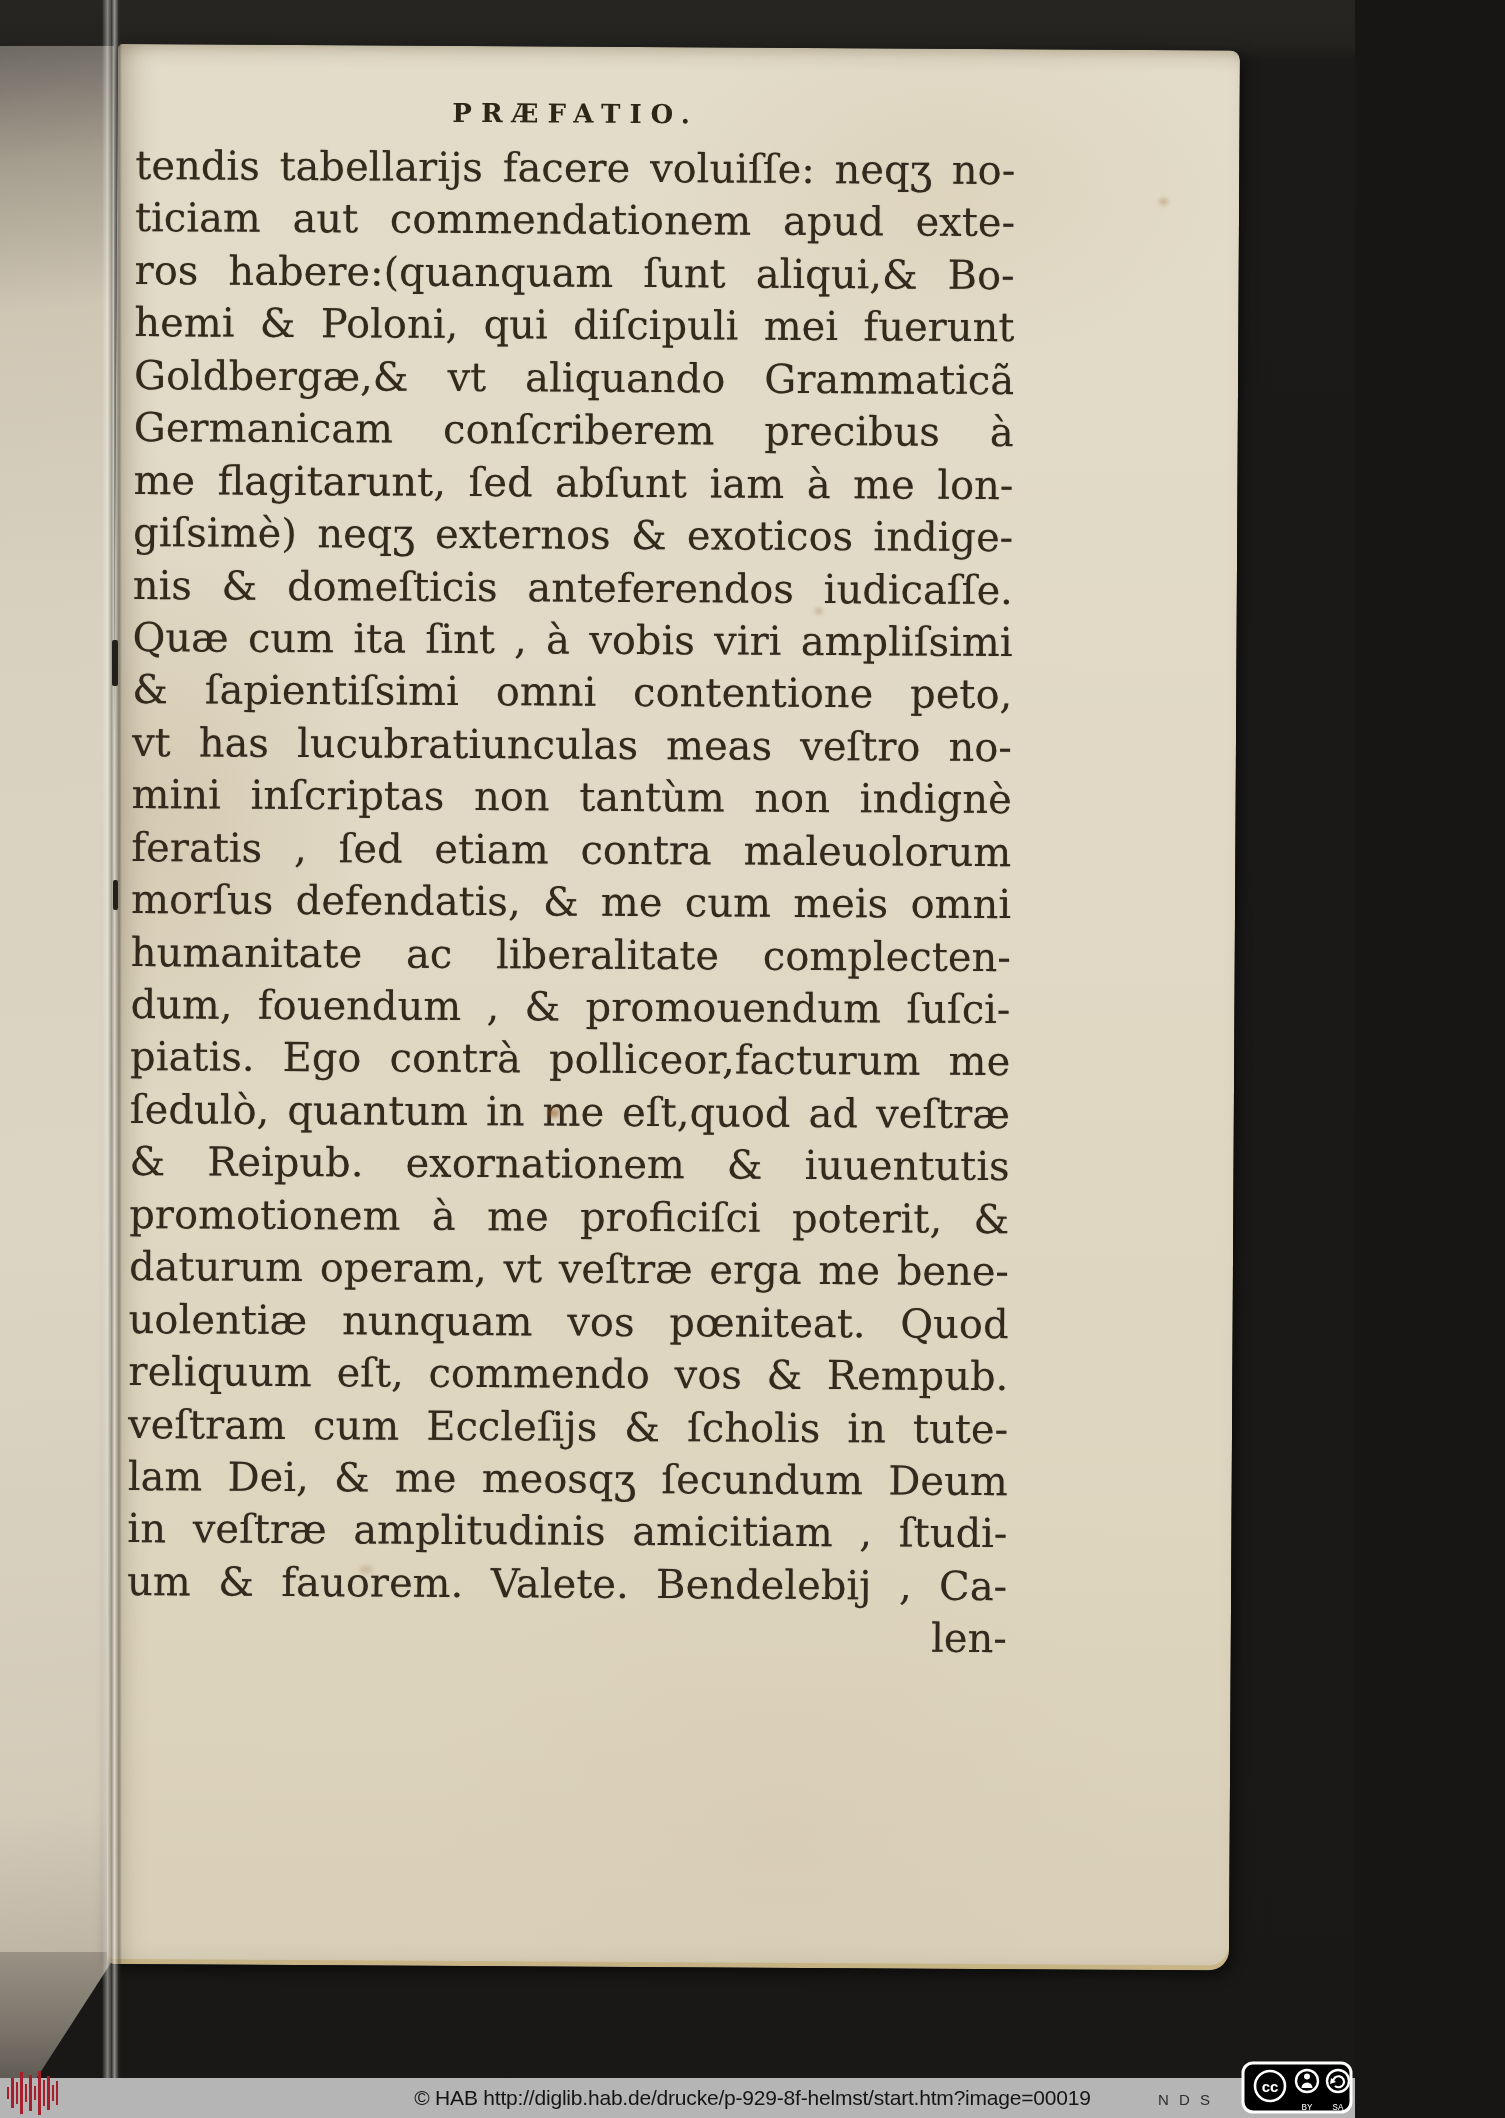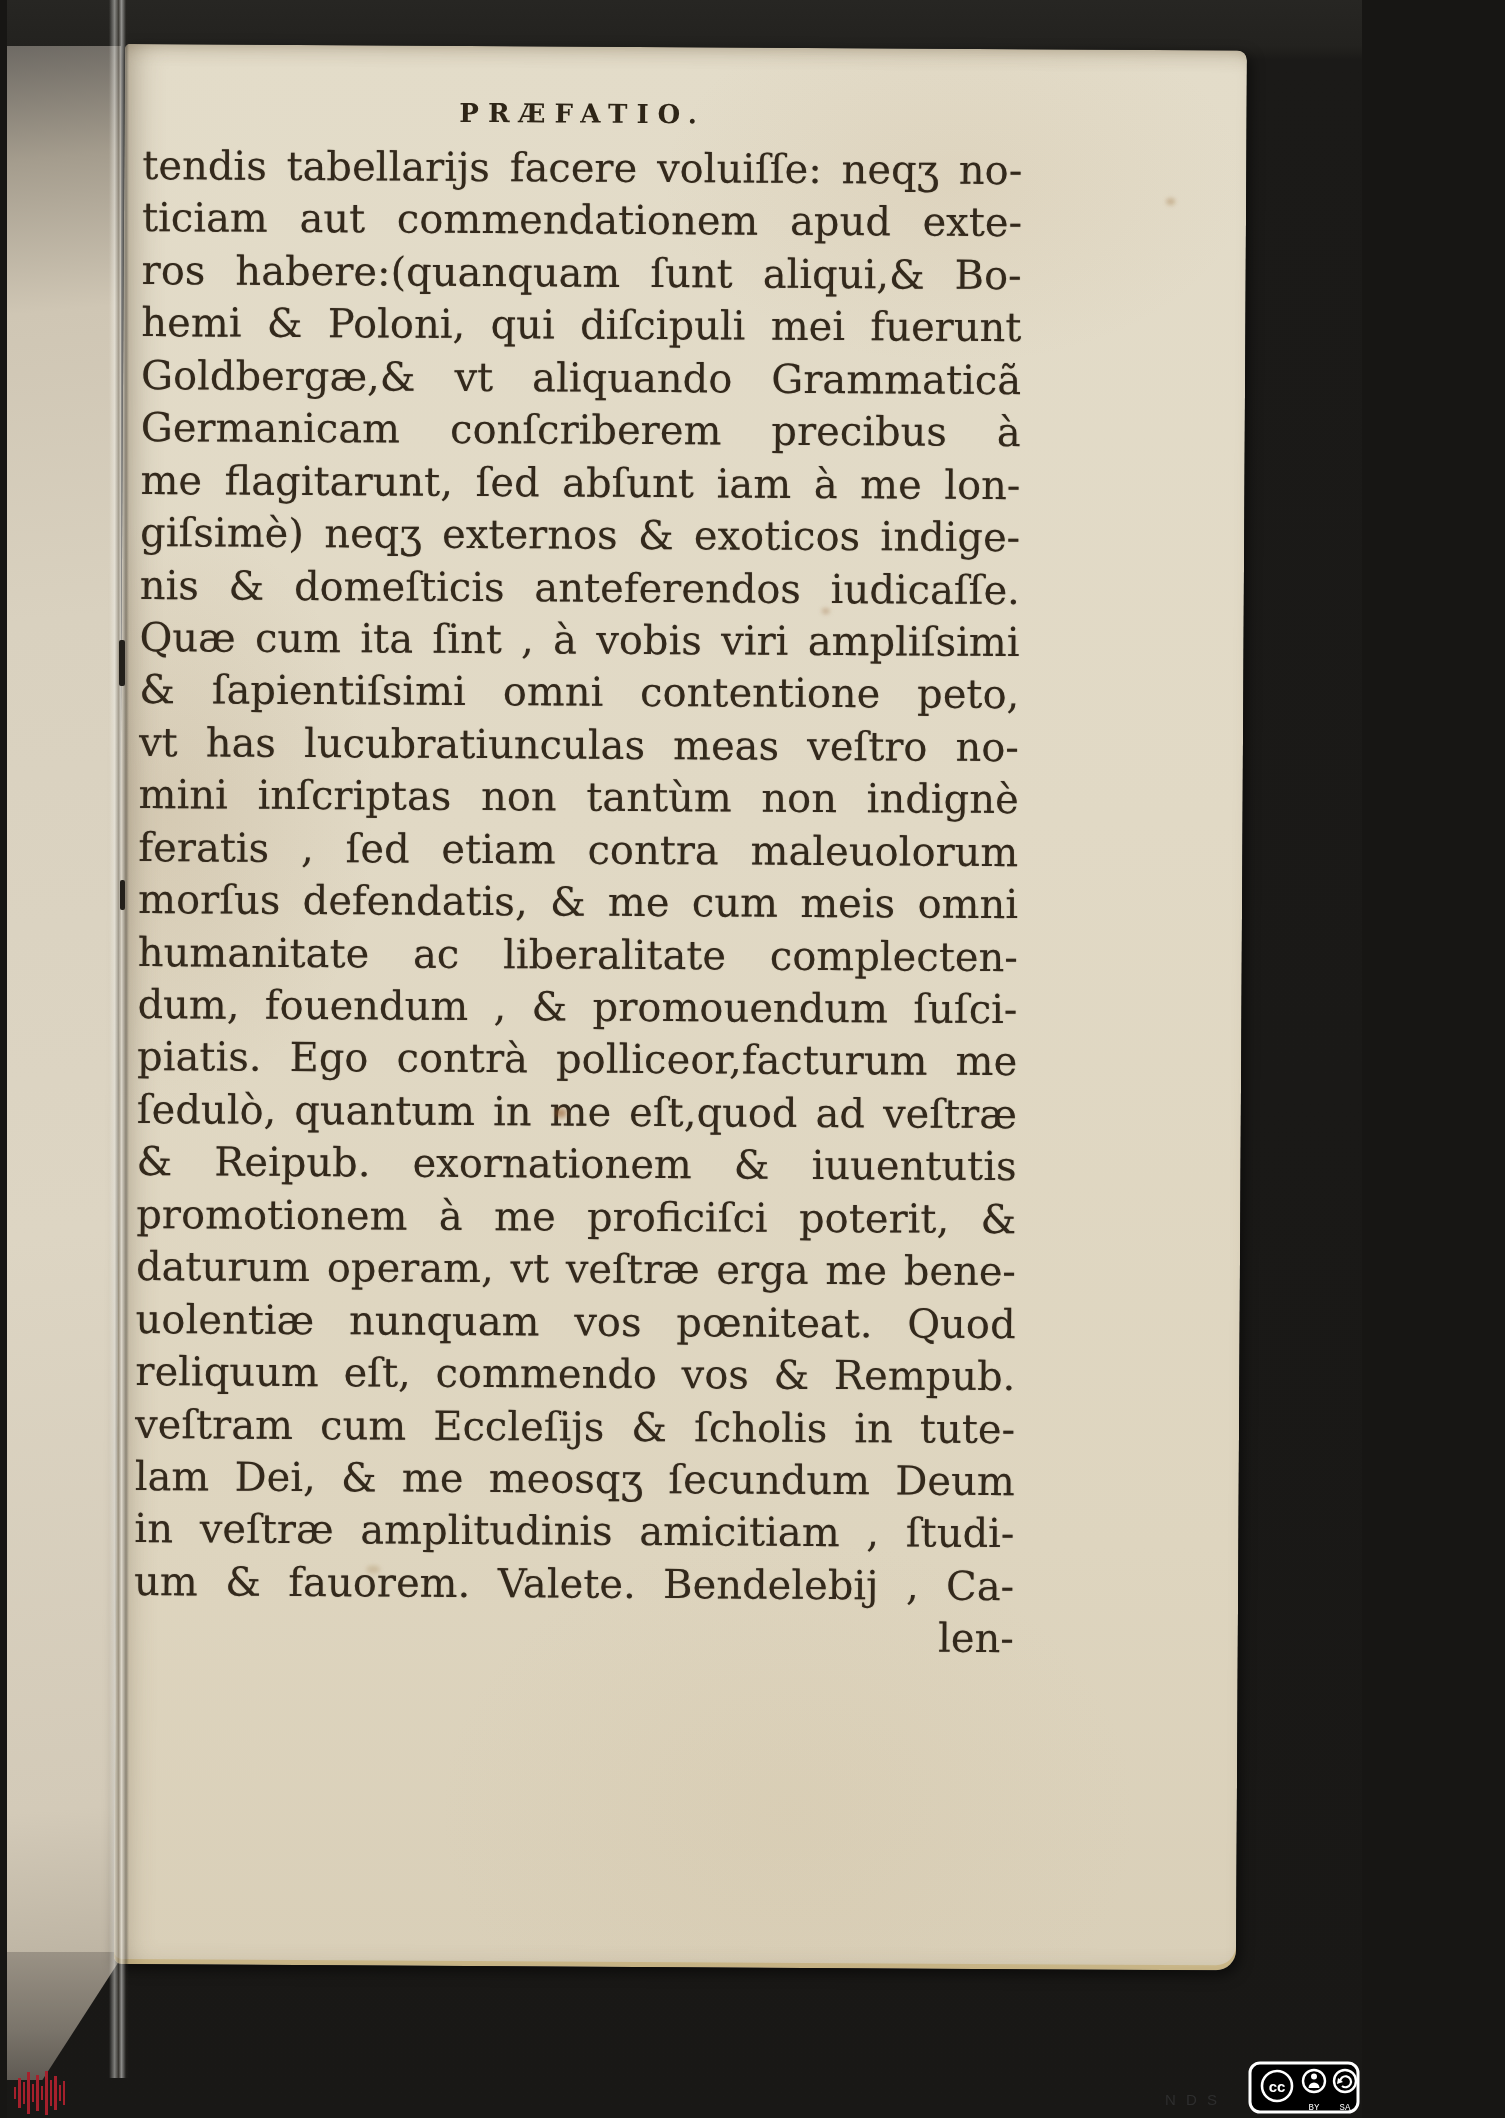--- a/index.html
+++ b/index.html
@@ -1,20 +1,19 @@
 <!DOCTYPE html>
 <html><head>
 <meta charset="utf-8">
 <style>
   html,body{margin:0;padding:0;background:#171614;}
   .stage{
     position:relative;width:1355px;height:2118px;overflow:hidden;
     background:linear-gradient(180deg,#272623 0px,#23221f 46px,#1b1a18 60px,#191816 100%);
     font-family:"DejaVu Serif",serif;
-    margin-left:7px;
   }
   
   .left-page{
     position:absolute;left:0;top:46px;width:114px;height:1912px;overflow:hidden;
     background:linear-gradient(175deg,#6e6a64 0%,#a49c8d 6%,#cfc6b4 14%,#d9d1bf 30%,#ddd5c3 62%,#d3cab8 92%,#bdb4a3 100%);
   }
   .mirror-text{
     position:absolute;right:-64px;top:88px;width:320px;
     transform:scaleX(-1) rotate(-3deg);transform-origin:top right;
     filter:blur(1.6px);opacity:.5;color:#5d5140;
@@ -138,20 +137,23 @@
     <div class="stain s1"></div>
     <div class="stain s2"></div>
     <div class="stain s3"></div>
     <div class="stain s4"></div>
   </div>
 
   <div class="film-strip"></div>
   <div class="film-mark fm1"></div>
   <div class="film-mark fm2"></div>
 
+  <div class="footer-bar">
+    <div class="credit">© HAB http://diglib.hab.de/drucke/p-929-8f-helmst/start.htm?image=00019</div>
+  </div>
 
   <svg class="hab-logo" width="52" height="47" viewBox="0 0 52 47">
     <g fill="#a5202c">
       <rect x="1" y="17" width="2" height="12"></rect>
       <rect x="5" y="8" width="3" height="30"></rect>
       <rect x="10" y="12" width="2" height="22"></rect>
       <rect x="14" y="2" width="3" height="42"></rect>
       <rect x="19" y="14" width="2" height="18"></rect>
       <rect x="23" y="5" width="3" height="36"></rect>
       <rect x="28" y="16" width="2" height="14"></rect>

